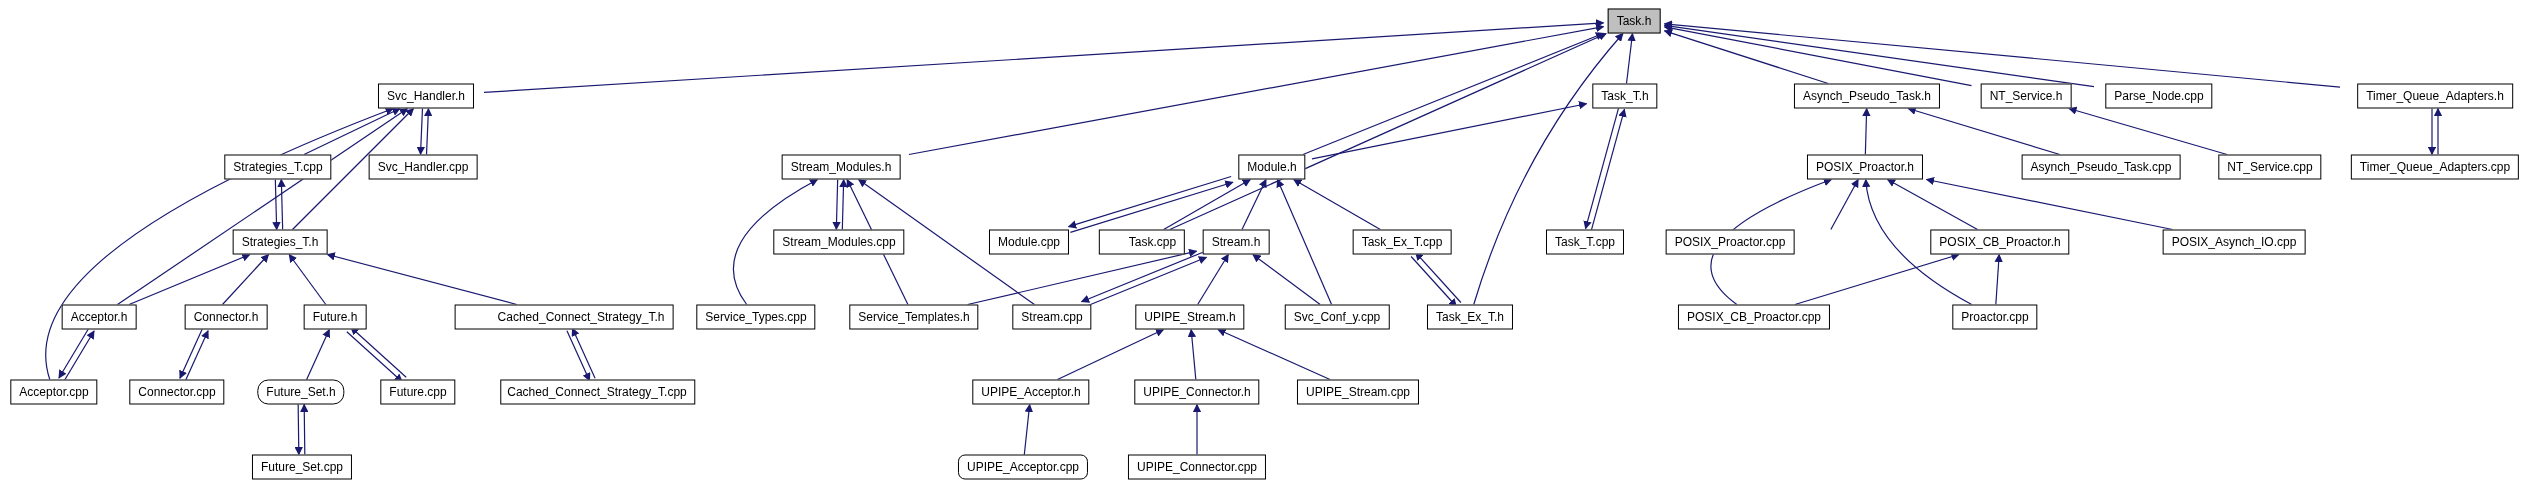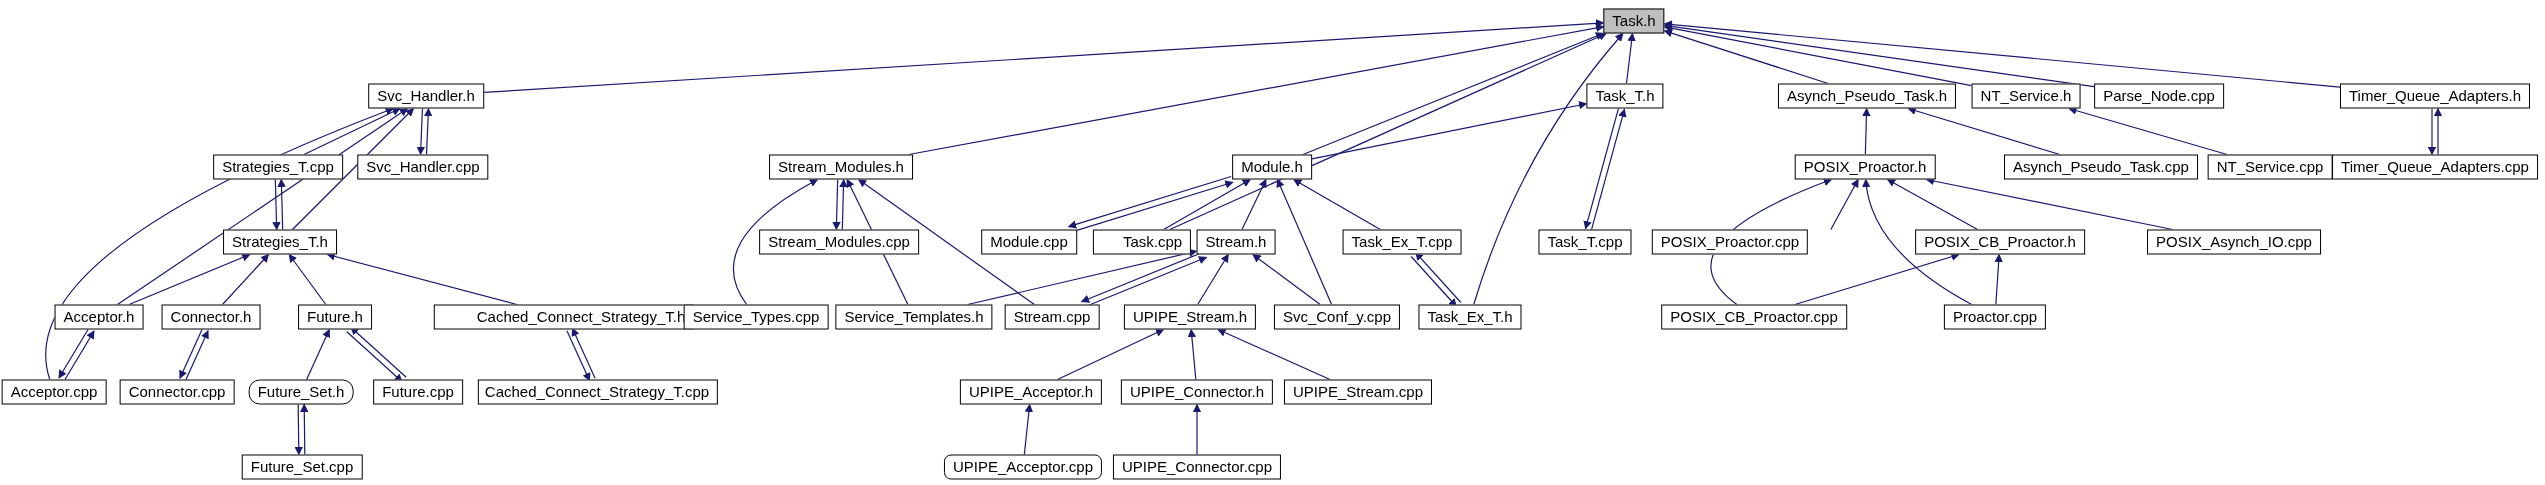--- a/index.html
+++ b/index.html
@@ -20,21 +20,21 @@
     left: 0;
     top: 0;
     z-index: 1;
   }
   .node {
     position: absolute;
     transform: translate(-50%, -50%);
     border: 1px solid #000000;
     background: #ffffff;
     padding: 2px 8px 3px 8px;
-    font-size: 15px;
+    font-size: 12px;
     line-height: 18px;
     color: #000000;
     white-space: nowrap;
     z-index: 2;
     cursor: pointer;
   }
   .node.hl {
     background: #bfbfbf;
   }
 </style>
@@ -141,21 +141,21 @@
     <div class="node" style="left: 839px; top: 242px;">Stream_Modules.cpp</div>
     <div class="node" style="left: 1029px; top: 242px;">Module.cpp</div>
     <div class="node" style="left: 1142px; top: 242px; padding-left: 29px;">Task.cpp</div>
     <div class="node" style="left: 1236px; top: 242px; padding-left: 8px;">Stream.h</div>
     <div class="node" style="left: 1402px; top: 242px;">Task_Ex_T.cpp</div>
     <div class="node" style="left: 1585px; top: 242px;">Task_T.cpp</div>
     <div class="node" style="left: 1730px; top: 242px;">POSIX_Proactor.cpp</div>
     <div class="node" style="left: 2000px; top: 242px;">POSIX_CB_Proactor.h</div>
     <div class="node" style="left: 2234px; top: 242px;">POSIX_Asynch_IO.cpp</div>
     <div class="node" style="left: 99px; top: 317px;">Acceptor.h</div>
-    <div class="node" style="left: 211px; top: 317px;">Connector.h</div>
+    <div class="node" style="left: 226px; top: 317px;">Connector.h</div>
     <div class="node" style="left: 335px; top: 317px;">Future.h</div>
     <div class="node" style="left: 564px; top: 317px; padding-left: 42px;">Cached_Connect_Strategy_T.h</div>
     <div class="node" style="left: 756px; top: 317px;">Service_Types.cpp</div>
     <div class="node" style="left: 914px; top: 317px;">Service_Templates.h</div>
     <div class="node" style="left: 1052px; top: 317px;">Stream.cpp</div>
     <div class="node" style="left: 1190px; top: 317px;">UPIPE_Stream.h</div>
     <div class="node" style="left: 1337px; top: 317px;">Svc_Conf_y.cpp</div>
     <div class="node" style="left: 1470px; top: 317px;">Task_Ex_T.h</div>
     <div class="node" style="left: 1754px; top: 317px;">POSIX_CB_Proactor.cpp</div>
     <div class="node" style="left: 1995px; top: 317px;">Proactor.cpp</div>

